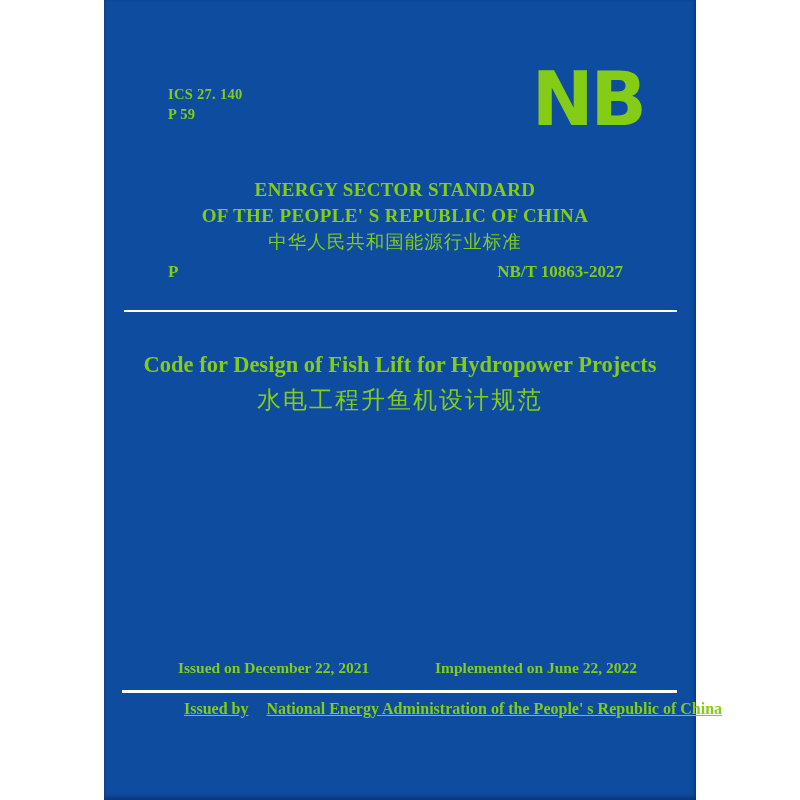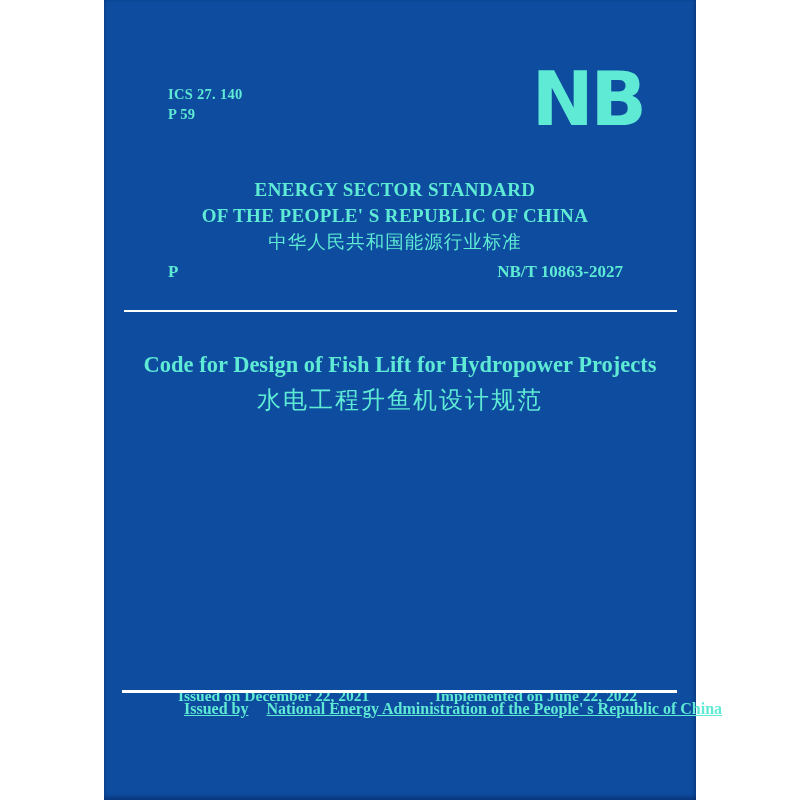--- a/index.html
+++ b/index.html
@@ -16,21 +16,21 @@
     height: 800px;
     background: #ffffff;
   }
   .cover {
     position: absolute;
     left: 104px;
     top: 0;
     width: 592px;
     height: 800px;
     background: #0d4c9f;
-    color: #5eead4;
+    color: #84cc16;
     box-shadow: inset 0 -3px 4px rgba(0,0,40,0.28), inset -2px 0 3px rgba(0,0,40,0.12);
   }
   .serif-b {
     font-family: "Liberation Serif", "DejaVu Serif", serif;
     font-weight: bold;
   }
   .cjk-b {
     font-family: "Liberation Sans", "DejaVu Sans", sans-serif;
     font-weight: normal;
   }
@@ -104,21 +104,21 @@
   }
   .title-cn {
     font-size: 24px;
     line-height: 40px;
     letter-spacing: 2px;
   }
   .dates-row {
     position: absolute;
     left: 74px;
     right: 59px;
-    top: 684px;
+    top: 656px;
     display: flex;
     justify-content: space-between;
     font-size: 15.5px;
     line-height: 24px;
   }
   .rule-bottom {
     left: 18px;
     right: 19px;
     top: 690px;
     height: 3px;

